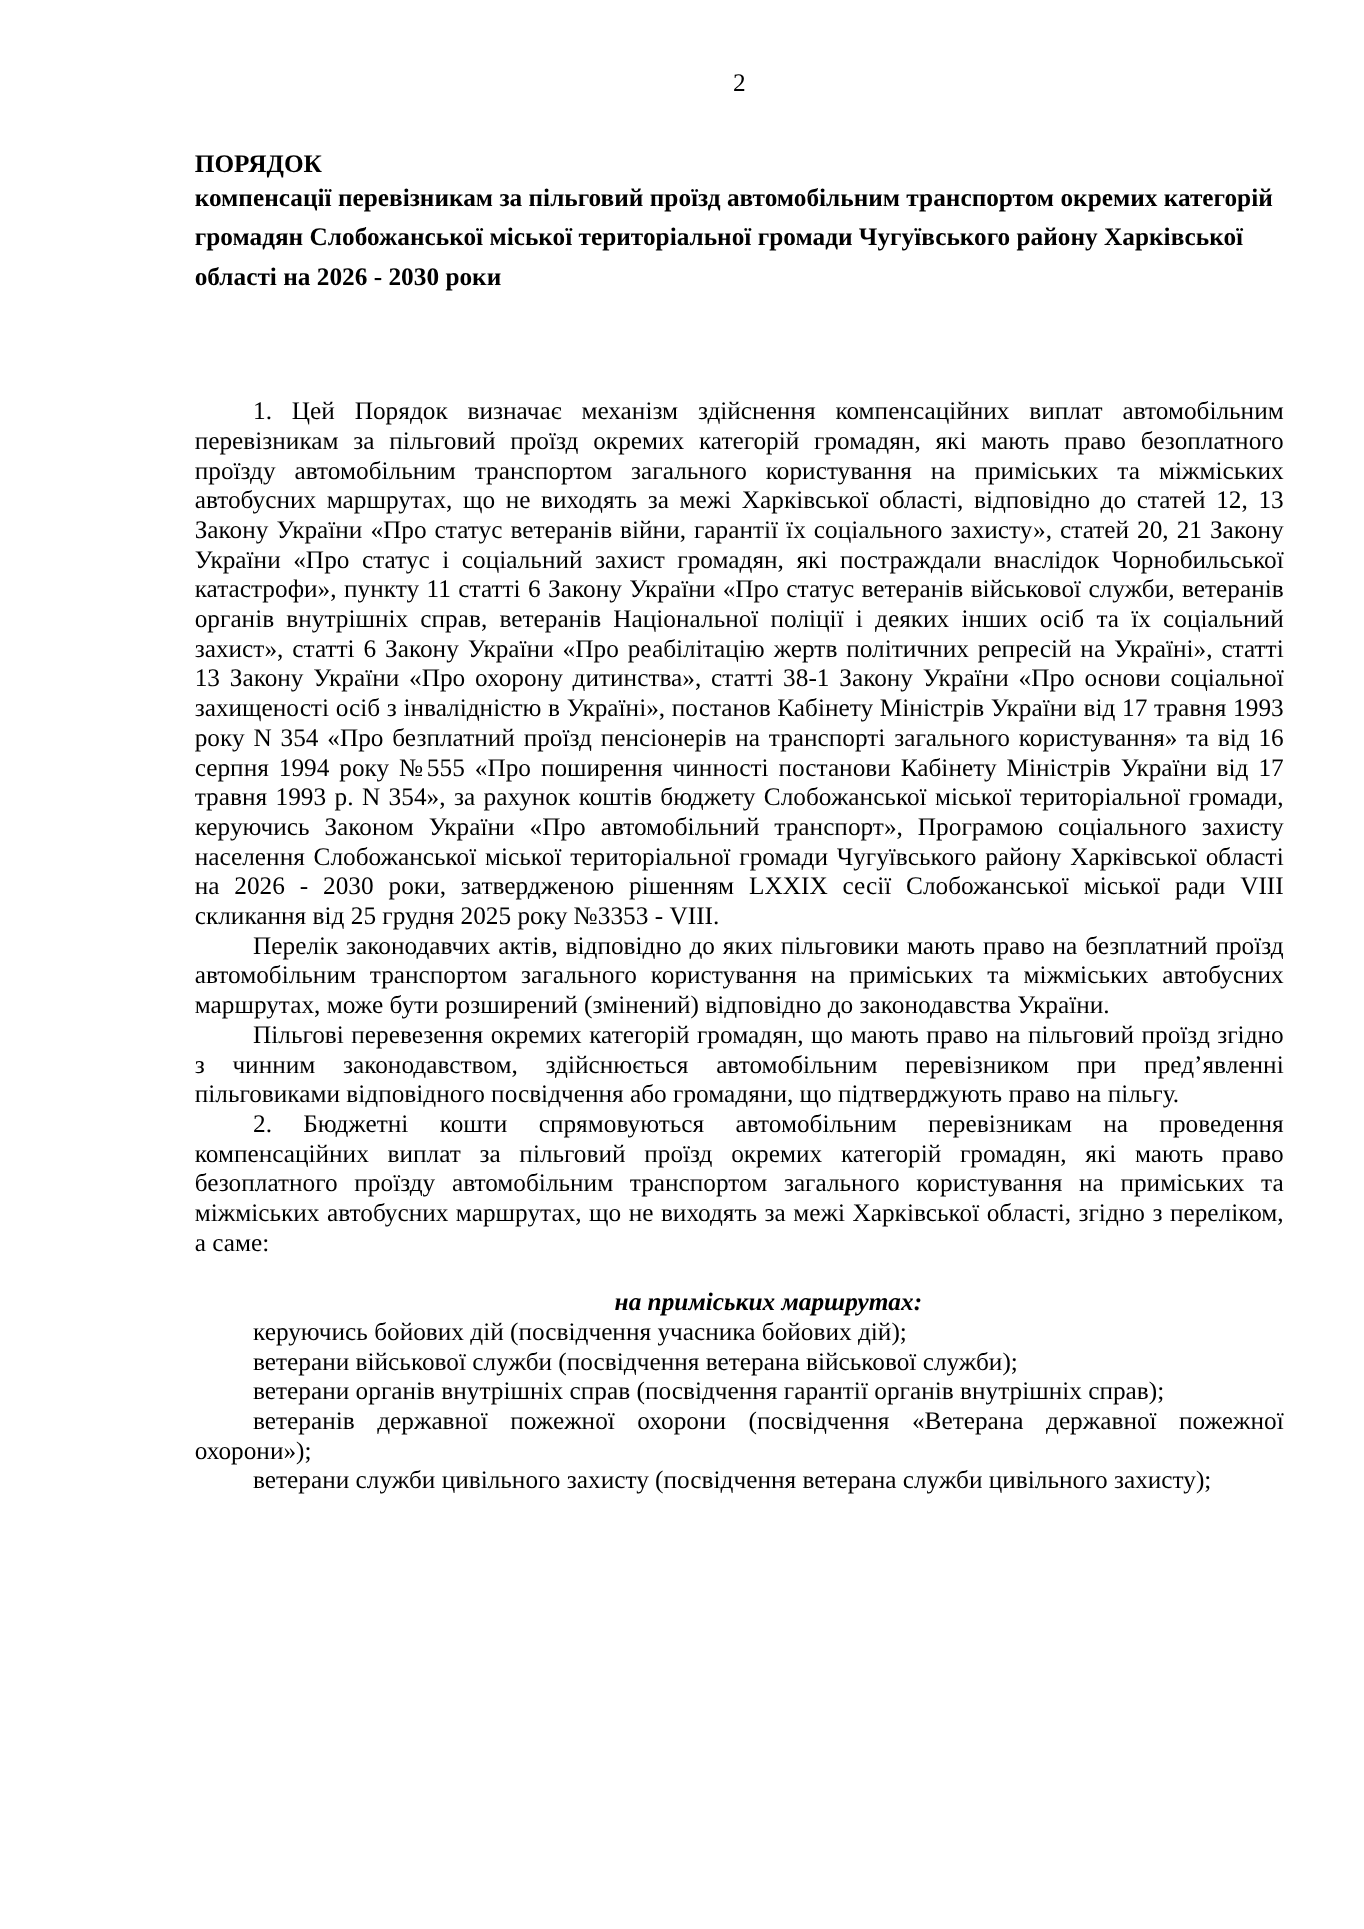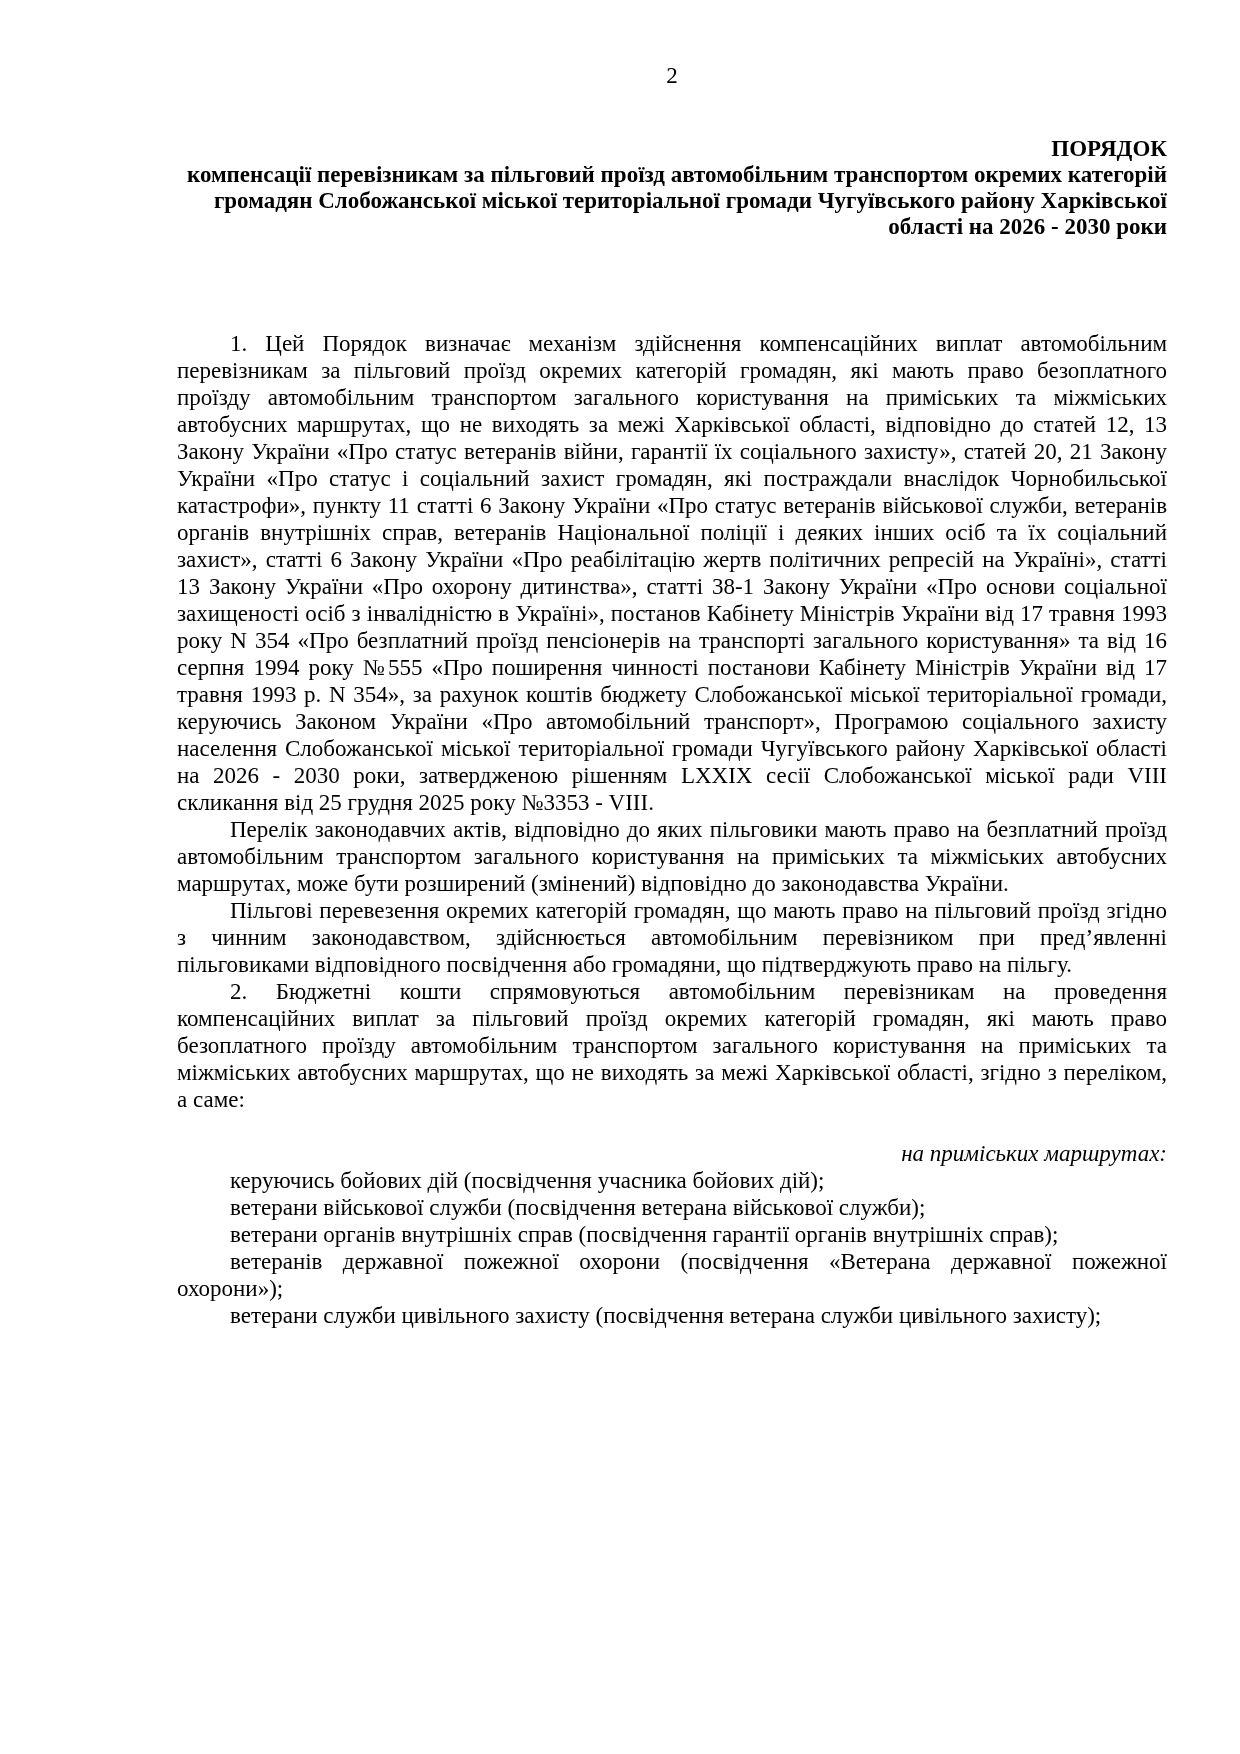--- a/index.html
+++ b/index.html
@@ -19,47 +19,47 @@
     line-height: 27px;
     padding: 62px 73px 0 177px;
     overflow: hidden;
   }
   .page-number {
     text-align: center;
     font-weight: 400;
   }
   .title-block {
     margin-top: 46px;
-    text-align: right;
+    text-align: left;
     font-weight: 700;
   }
   .doc-title {
     margin: 0;
     font-size: 23px;
     line-height: 27px;
   }
   .doc-subtitle {
     margin: 0;
     font-size: 23px;
-    line-height: 26px;
+    line-height: 36px;
   }
   .body-text {
     margin: 0;
     text-align: justify;
     text-indent: 53px;
   }
   .first-para {
     margin-top: 90px;
   }
   .list-heading {
     margin: 27px 0 0 0;
     text-indent: 53px;
-    font-weight: 400;
+    font-weight: 700;
     font-style: italic;
-    text-align: right;
+    text-align: center;
   }
 </style>
 </head>
 <body>
 
 <div class="page">
 
   <div class="page-number">2</div>
 
   <div class="title-block">

